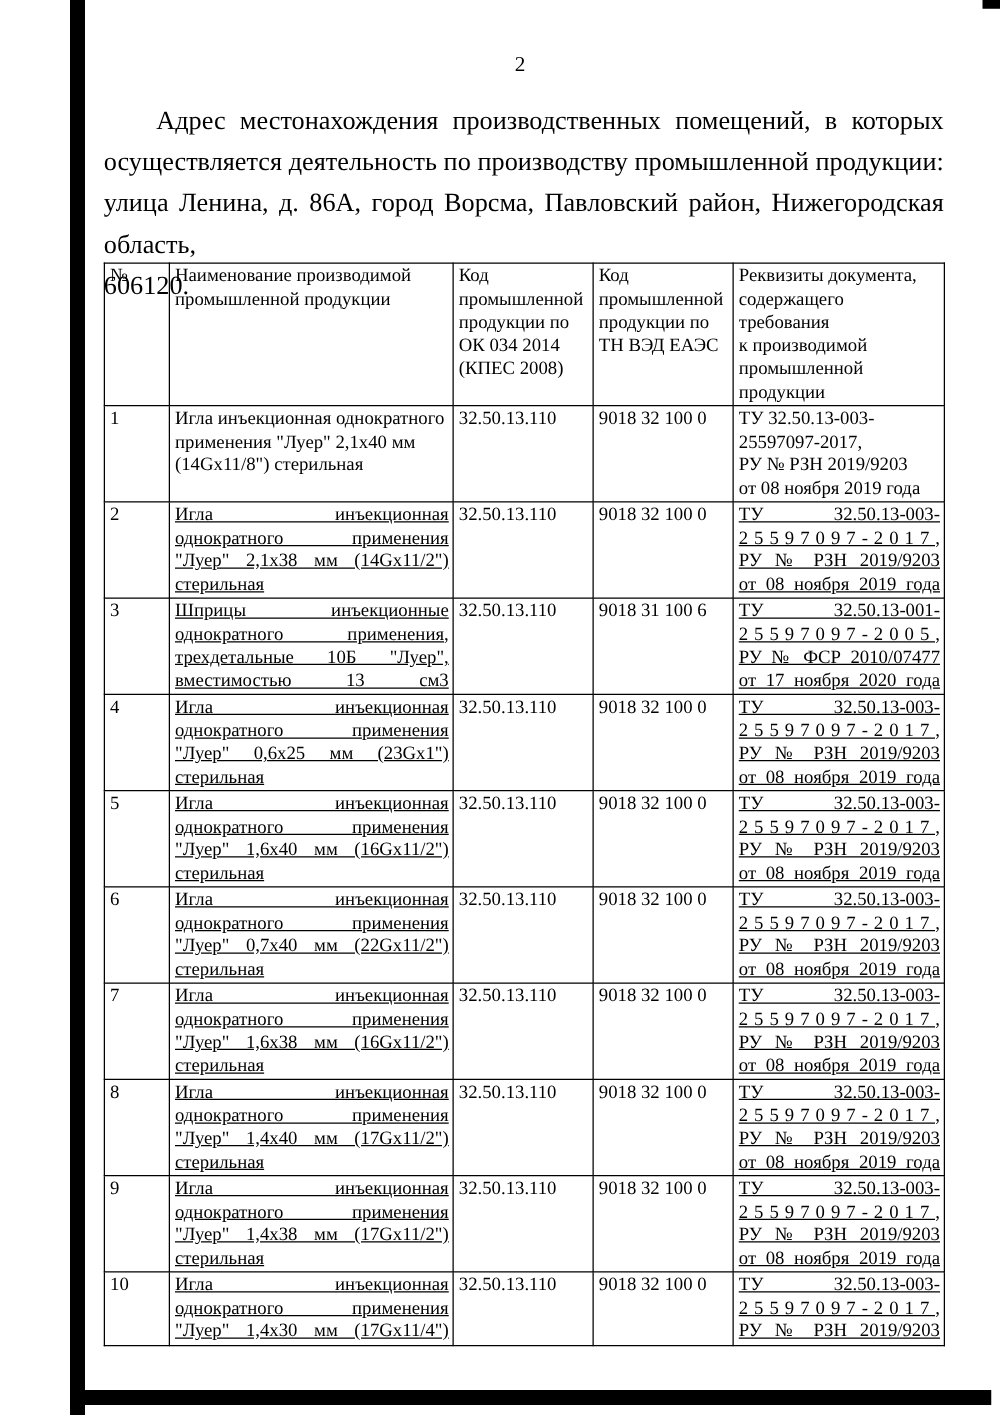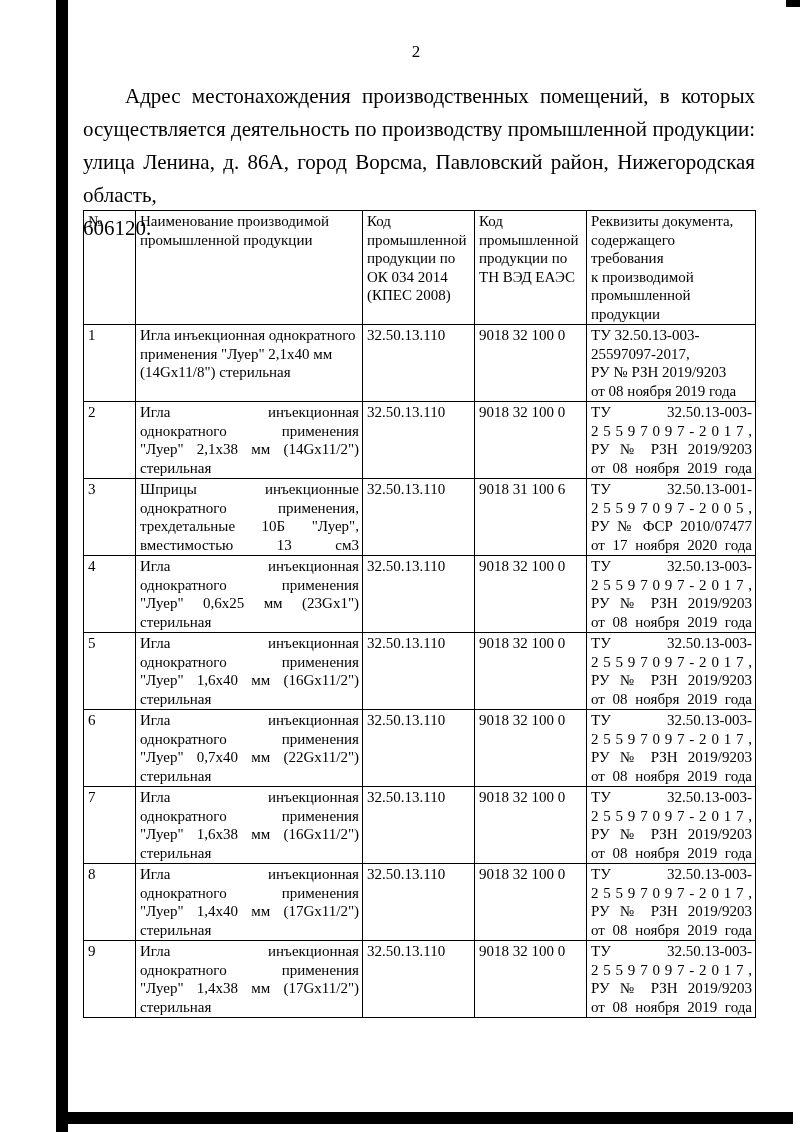--- a/index.html
+++ b/index.html
@@ -63,20 +63,21 @@
     overflow: hidden;
   }
   td.hdr {
     white-space: pre-line;
     text-align: left;
   }
   td.jl {
     white-space: pre-line;
     text-align: justify;
     text-align-last: justify;
+    text-decoration: underline;
   }
   td.code { text-align: left; }
   td.small {
     font-size: 12.5px;
     line-height: 16.5px;
     text-align: justify;
     text-align-last: left;
     white-space: pre-line;
   }
   tr.h-hdr { height: 114px; }
@@ -255,16 +256,27 @@
 "Луер" 1,4х38 мм (17Gх11/2")
 стерильная</td>
         <td class="code">32.50.13.110</td>
         <td class="code">9018 32 100 0</td>
         <td class="jl">ТУ 32.50.13-003-
 2 5 5 9 7 0 9 7 - 2 0 1 7 ,
 РУ № РЗН 2019/9203
 от 08 ноября 2019 года</td>
       </tr>
 
+      <tr class="h-r10">
+        <td class="code">10</td>
+        <td class="jl">Игла инъекционная
+однократного применения
+"Луер" 1,4х30 мм (17Gх11/4")</td>
+        <td class="code">32.50.13.110</td>
+        <td class="code">9018 32 100 0</td>
+        <td class="jl">ТУ 32.50.13-003-
+2 5 5 9 7 0 9 7 - 2 0 1 7 ,
+РУ № РЗН 2019/9203</td>
+      </tr>
     </tbody>
   </table>
 
 </div>
 
 </body></html>

